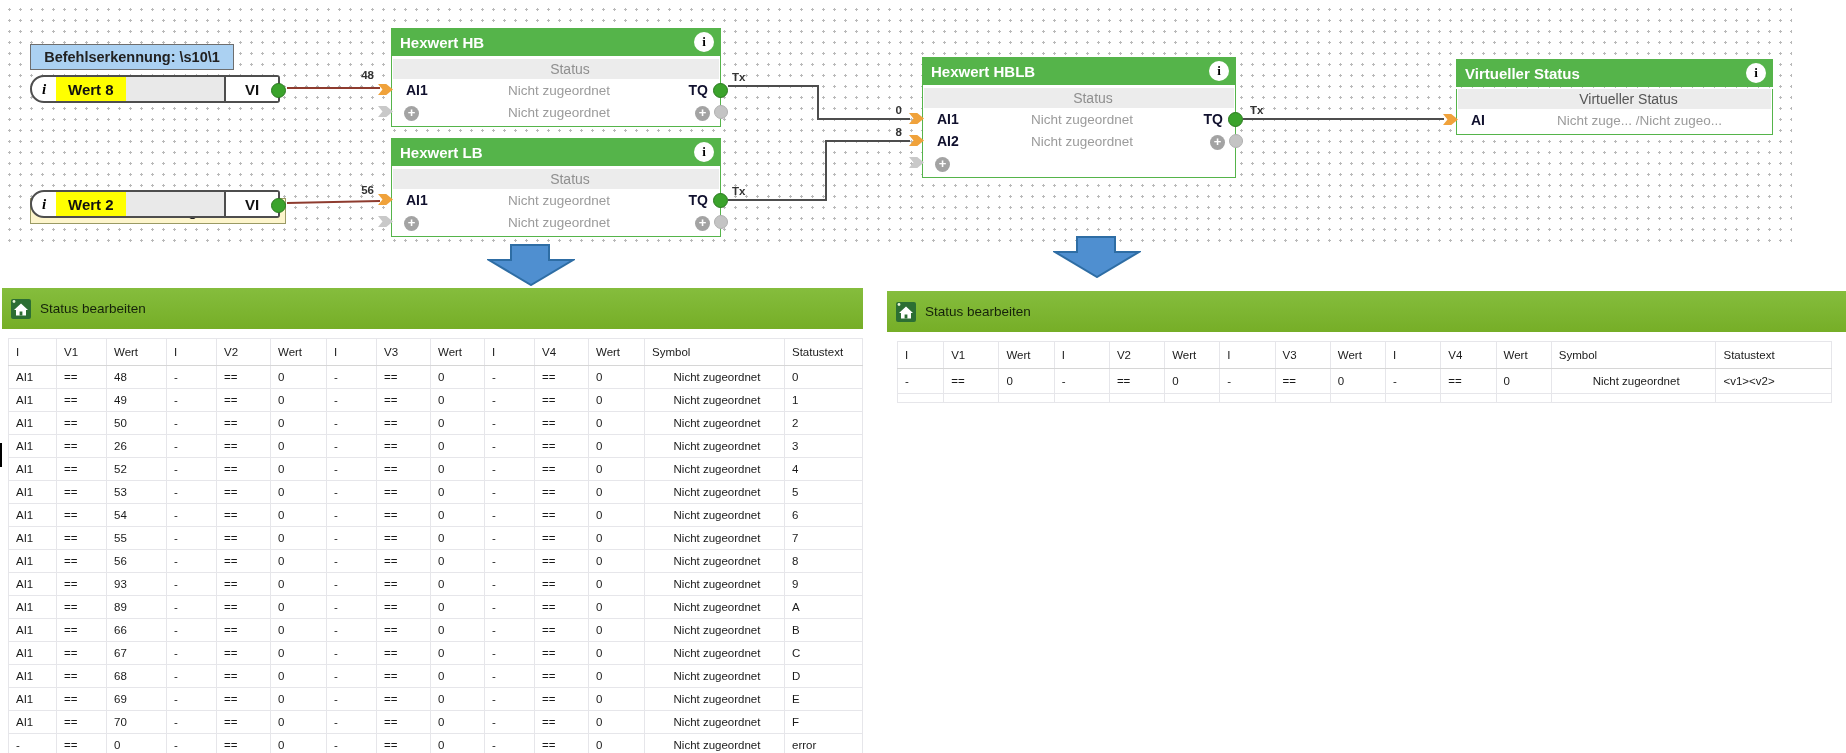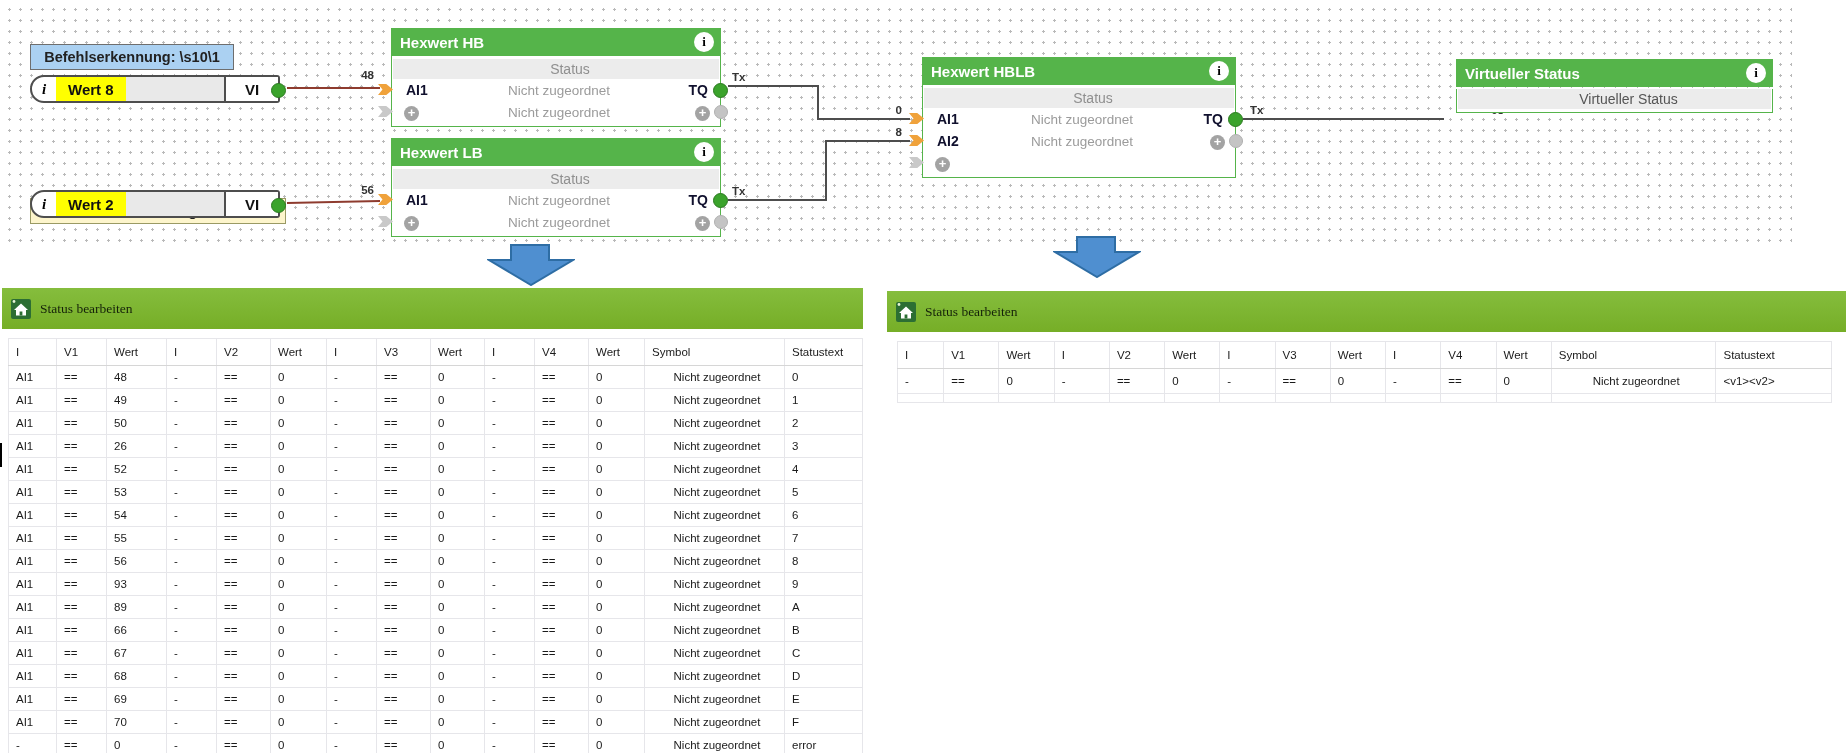--- a/index.html
+++ b/index.html
@@ -74,21 +74,21 @@
   .dot-green{background:#3ba32c;border:1px solid #2a7a1f;}
   .dot-gray{background:#c4c4c4;border:1px solid #b0b0b0;}
   
   .blue-arrow{position:absolute;}
   
   .dialog{position:absolute;background:#fff;}
   .dlg-titlebar{
     height:41px;background:linear-gradient(#85bd3d,#76ae27);display:flex;align-items:center;
     padding-left:9px;box-sizing:border-box;
   }
-  .dlg-title{font-size:13.5px;color:#15220a;margin-left:9px;font-family:Liberation Serif, serif;}
+  .dlg-title{font-size:13.5px;color:#15220a;margin-left:9px;}
   .logo-box{width:20px;height:20px;}
   .sb-table{
     border-collapse:collapse;table-layout:fixed;background:#fff;
     border:1px solid #9f9f9f;position:absolute;
   }
   .sb-table th,.sb-table td{
     border:1px solid #e6e6ea;font-weight:normal;text-align:left;padding:0 2px 0 7px;
     font-size:11.5px;color:#1a1a1a;white-space:nowrap;overflow:hidden;
   }
   .sb-table th{height:26px;border-bottom:1px solid #d6d6d6;}
@@ -222,20 +222,25 @@
   </div>
 </div>
 
 <div class="fblock" style="left:1456px;top:59px;width:317px;">
   <div class="fb-header">
     <span>Virtueller Status</span>
     <span class="info-icon">i</span>
   </div>
   <div class="fb-body" style="padding-top:0;">
     <div class="fb-status" style="margin-top:2px;color:#555;">Virtueller Status</div>
+    <div class="fb-row">
+      <span class="conn-arrow conn-orange" style="top:4px;"></span>
+      <span class="fb-left" style="width:50px;">AI</span>
+      <span class="fb-center">Nicht zuge... /Nicht zugeo...</span>
+    </div>
   </div>
 </div>
 
 <svg class="blue-arrow" style="left:487px;top:244px;" width="88" height="42">
   <polygon points="24,1 62,1 62,16 86,16 44,41 2,16 24,16" fill="#4f8fd0" stroke="#2e6da4" stroke-width="2"></polygon>
 </svg>
 <svg class="blue-arrow" style="left:1053px;top:236px;" width="88" height="42">
   <polygon points="24,1 62,1 62,16 86,16 44,41 2,16 24,16" fill="#4f8fd0" stroke="#2e6da4" stroke-width="2"></polygon>
 </svg>
 

